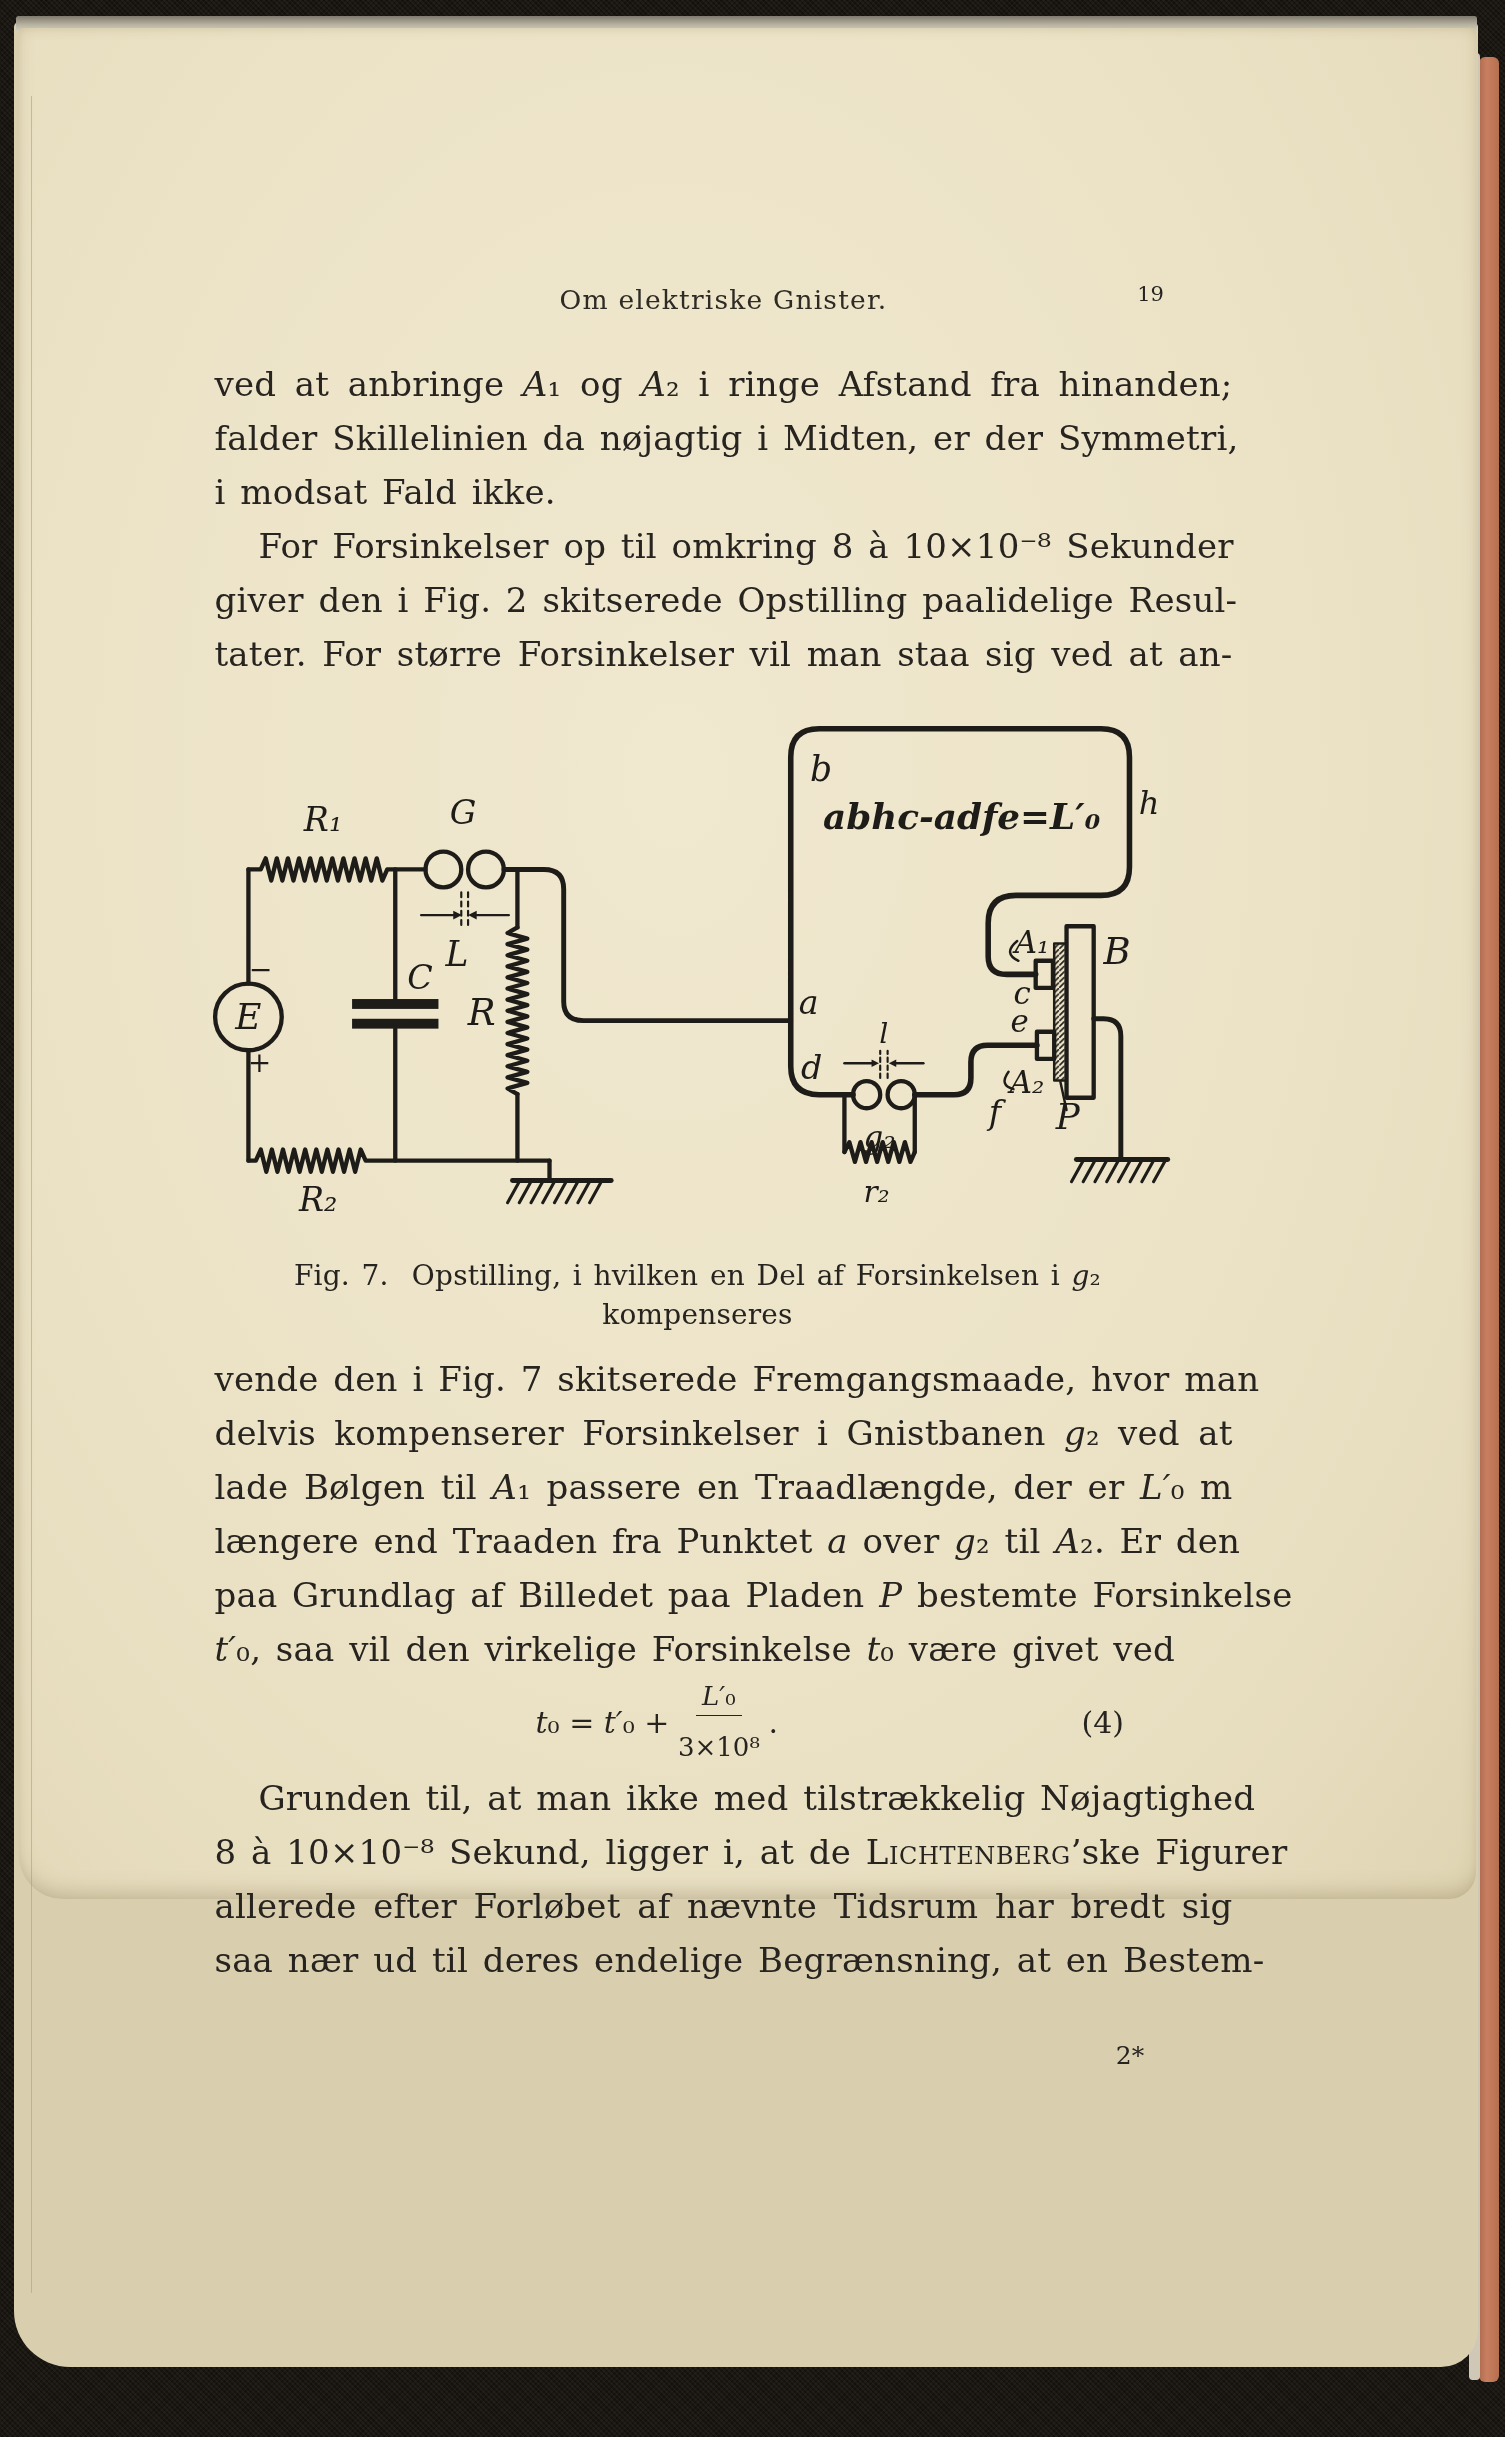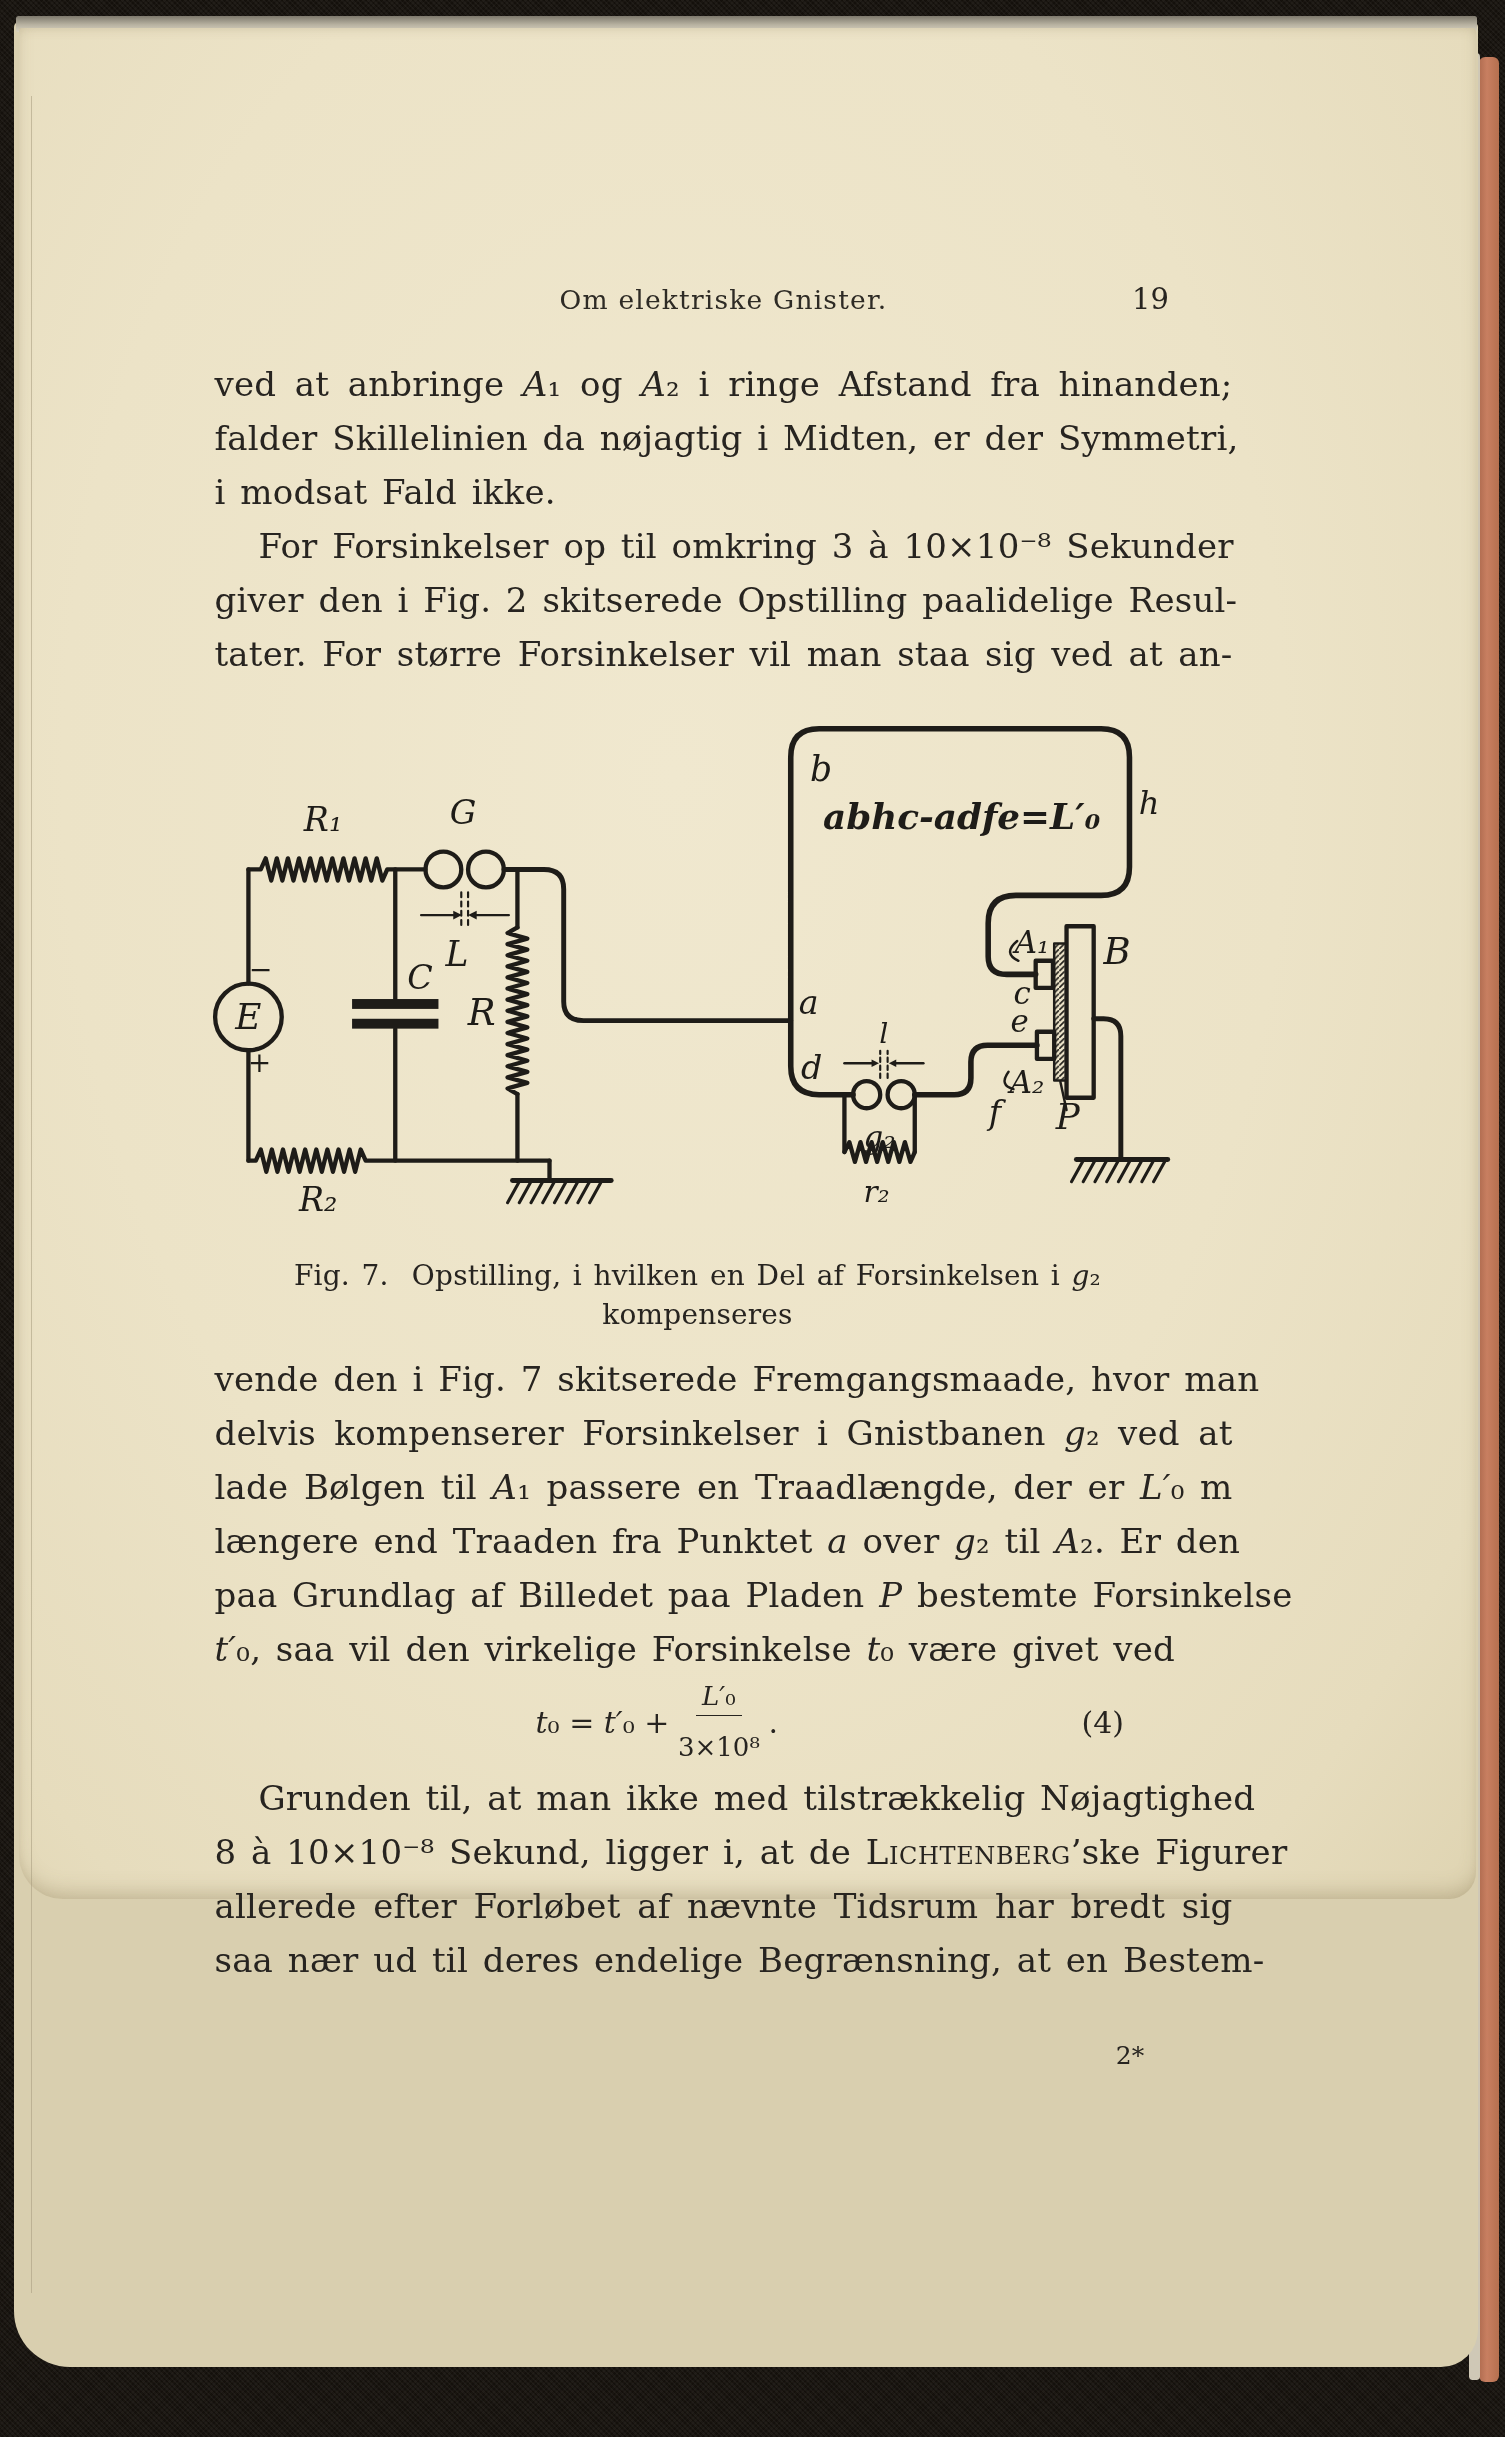--- a/index.html
+++ b/index.html
@@ -29,21 +29,21 @@
     border-radius:2.5px 3.7px 27px 44px;
     box-shadow: inset 0 -12.3px 21px -8.6px rgba(110,92,55,.35), inset 0 6.2px 12.3px -7.4px rgba(110,92,55,.25);
     color:#272420;
   }
   .page-crease{position:absolute;left:12.3px;top:68px;width:1.2px;height:2197px;
     background:#a69a7d;opacity:.55;}
 
   .running-title{position:absolute;left:196px;top:256px;width:1018px;
     text-align:center;font-size:26.5px;letter-spacing:1.2px;color:#2e2b25;}
   .page-number{position:absolute;left:1092px;top:254px;width:80px;
-    text-align:center;font-size:29px;}
+    text-align:center;font-size:21px;}
 
   .para{position:absolute;left:196px;width:1018px;font-size:34px;line-height:54px;
     word-spacing:3.7px;letter-spacing:0.2px;}
   .para .line{text-align:justify;text-align-last:justify;white-space:nowrap;}
   .para .line.last{text-align-last:left;}
   .para .line.indent{text-indent:44px;}
   .p1{top:329px;}
   .p2{top:491px;}
   .p3{top:1324px;}
   .p4{top:1743px;}
@@ -82,21 +82,21 @@
   <div class="running-title">Om elektriske Gnister.</div>
   <div class="page-number">19</div>
 
   <div class="para p1">
     <div class="line">ved at anbringe <i>A</i>₁ og <i>A</i>₂ i ringe Afstand fra hinanden;</div>
     <div class="line">falder Skillelinien da nøjagtig i Midten, er der Symmetri,</div>
     <div class="line last">i modsat Fald ikke.</div>
   </div>
 
   <div class="para p2">
-    <div class="line indent">For Forsinkelser op til omkring 3 à 10×10⁻⁸ Sekunder</div>
+    <div class="line indent">For Forsinkelser op til omkring 8 à 10×10⁻⁸ Sekunder</div>
     <div class="line">giver den i Fig. 2 skitserede Opstilling paalidelige Resul-</div>
     <div class="line">tater. For større Forsinkelser vil man staa sig ved at an-</div>
   </div>
 
   <div class="figure-wrap">
     <svg viewBox="0 0 1590 850">
       <defs>
         <pattern id="hatchP" width="9" height="9" patternUnits="userSpaceOnUse">
           <path d="M0 9 L9 0" stroke="#1e1c18" stroke-width="2.6"></path>
         </pattern>

